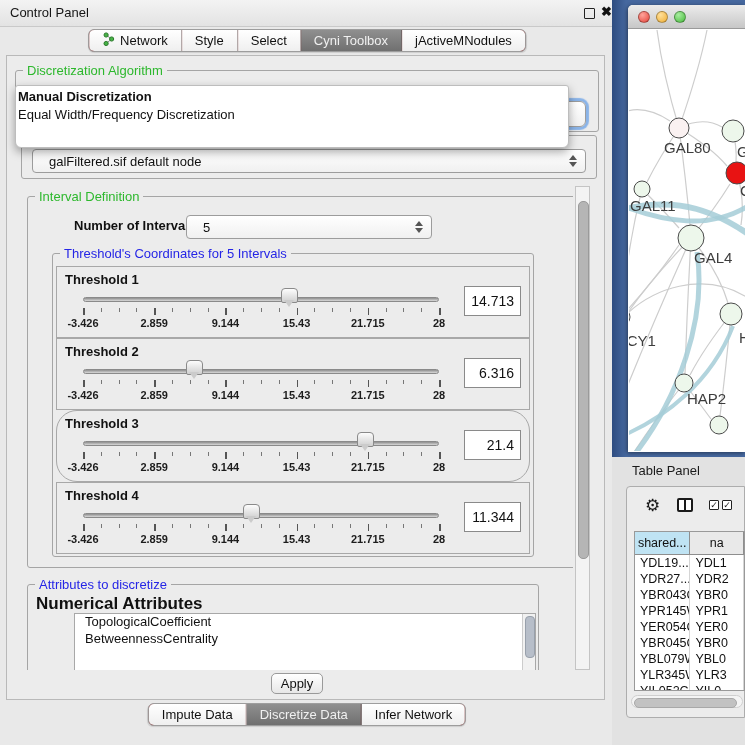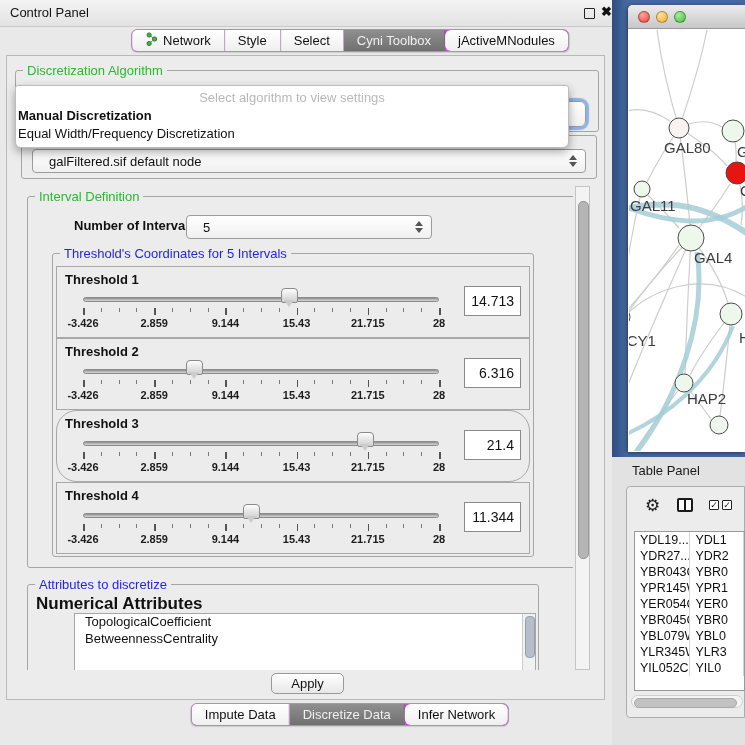--- a/index.html
+++ b/index.html
@@ -6,24 +6,24 @@
   .screen{position:relative;width:745px;height:745px;overflow:hidden;background:#e9e9e9;
           font-family:"Liberation Sans",sans-serif;color:#111;}
   
   .control-panel{position:absolute;left:0;top:0;width:612px;height:745px;background:#e9e9e9;}
   .cp-titlebar{position:absolute;left:0;top:0;width:612px;height:26px;
                background:linear-gradient(#f3f3f3,#e3e3e3);border-bottom:1px solid #c9c9c9;}
   .cp-title{position:absolute;left:10px;top:5px;font-size:13px;color:#151515;}
   .float-icon{position:absolute;left:584px;top:8px;width:9px;height:9px;border:1.6px solid #222;border-radius:1px;}
   .close-icon{position:absolute;left:601px;top:4px;font-size:13px;font-weight:bold;color:#111;}
   .seg{position:absolute;display:flex;height:21px;border:1px solid #9d9d9d;border-radius:6px;
-       overflow:hidden;background:#d946ef;box-shadow:0 1px 1px rgba(0,0,0,.12);margin-left:43px;}
+       overflow:hidden;background:#7f1d1d;box-shadow:0 1px 1px rgba(0,0,0,.12);}
   .seg-item{display:flex;align-items:center;gap:5px;padding:0 13px;font-size:13px;color:#111;
             background:linear-gradient(#ffffff,#efefef);border-right:1px solid #b7b7b7;cursor:default;white-space:nowrap;}
-  .seg-item:last-child{border-right:none;border-radius:6px;}
+  .seg-item:last-child{border-right:none;}
   .seg-item.selected{background:linear-gradient(#8f8f8f,#707070);color:#f0f0f0;border-right-color:#707070;}
   #top-tabs{top:29px;left:307px;transform:translateX(-50%);}
   #bottom-tabs{top:703px;left:307px;transform:translateX(-50%);}
   .cp-body{position:absolute;left:6px;top:55px;width:599px;height:645px;background:#ececec;
            border:1px solid #b9b9b9;box-sizing:border-box;}
   .group{position:absolute;border:1px solid #a5a5a5;border-radius:3px;box-sizing:border-box;}
   .group-title{position:absolute;top:-8px;left:7px;background:#ececec;padding:0 4px;font-size:13px;white-space:nowrap;}
   .t-green{color:#2db82d;}
   .t-blue{color:#2525e6;}
   .t-dark{color:#222;}
@@ -70,21 +70,21 @@
   .attr-list{position:absolute;left:46px;top:28px;width:462px;height:104px;background:#fff;
              border:1px solid #a8a8a8;box-sizing:border-box;overflow:hidden;}
   .attr-item{font-size:13px;line-height:16.5px;padding-left:10px;white-space:nowrap;}
   .attr-sb{position:absolute;right:0;top:0;width:12px;height:104px;background:#f1f1f1;border-left:1px solid #ccc;}
   .attr-sb-thumb{position:absolute;left:1.5px;top:2px;width:8px;height:40px;background:#b7bec9;
              border:1px solid #98a0ab;border-radius:4px;}
   .vsb{position:absolute;left:568px;top:130px;width:15px;height:484px;background:#f3f3f3;
        border:1px solid #c4c4c4;box-sizing:border-box;}
   .vsb-thumb{position:absolute;left:1.5px;top:14px;width:9px;height:356px;background:#b5b5b5;
        border:1px solid #9a9a9a;border-radius:5px;}
-  .apply{position:absolute;left:264px;top:617px;width:73px;height:21px;border:1px solid #9a9a9a;
+  .apply{position:absolute;left:264px;top:617px;width:52px;height:21px;border:1px solid #9a9a9a;
          border-radius:5px;background:linear-gradient(#ffffff,#e7e7e7);font-size:13px;
          font-family:"Liberation Sans",sans-serif;color:#111;}
   
   .right-region{position:absolute;left:612px;top:0;width:133px;height:745px;background:#e2e2e2;}
   .net-frame{position:absolute;left:0;top:0;width:133px;height:457px;
              background:linear-gradient(90deg,#2e4c80 0px,#46689f 14px);}
   .net-window{position:absolute;left:16px;top:5px;width:117px;height:447px;background:#fff;
               border-radius:5px 0 0 0;box-shadow:-1px 1px 4px rgba(0,0,0,.45);}
   .net-titlebar{position:absolute;left:0;top:0;width:117px;height:24px;border-radius:5px 0 0 0;
               background:linear-gradient(#ececec,#c7c7c7);border-bottom:1px solid #9a9a9a;box-sizing:border-box;}
@@ -154,21 +154,20 @@
       </div>
 
     <div class="cp-body">
 
       <div class="group disc-group">
         <span class="group-title t-green">Discretization Algorithm</span>
         <div class="combo focus algo-combo"></div>
       </div>
 
       <div class="popup">
-        <div class="popup-prompt">Select algorithm to view settings</div>
         <div id="popup-options">
             <div class="popup-opt bold">Manual Discretization</div>
             <div class="popup-opt">Equal Width/Frequency Discretization</div>
           </div>
       </div>
 
       <div class="group td-group">
         <span class="group-title t-dark">Table Data</span>
         <div class="combo td-combo">
           <span>galFiltered.sif default node</span>
@@ -423,20 +422,24 @@
     </div>
 
     <div class="tp-title">Table Panel</div>
 
     <div class="tp-window">
       <span class="gear-icon">⚙</span>
       <span class="col-icon"></span>
       <span class="cb-icon" style="left:82px">✓</span>
       <span class="cb-icon" style="left:95px">✓</span>
       <div class="tp-grid">
+        <div class="tp-header" id="tp-header">
+            <div class="tp-hcell sel" style="width: 62px;">shared...</div>
+            <div class="tp-hcell" style="width: 60px;">na</div>
+          </div>
         <div id="tp-rows">
             <div class="tp-row">
               <div class="tp-cell" style="width: 62px;">YDL19...</div>
               <div class="tp-cell" style="width: 60px;">YDL1</div>
             </div>
             <div class="tp-row">
               <div class="tp-cell" style="width: 62px;">YDR27...</div>
               <div class="tp-cell" style="width: 60px;">YDR2</div>
             </div>
             <div class="tp-row">

